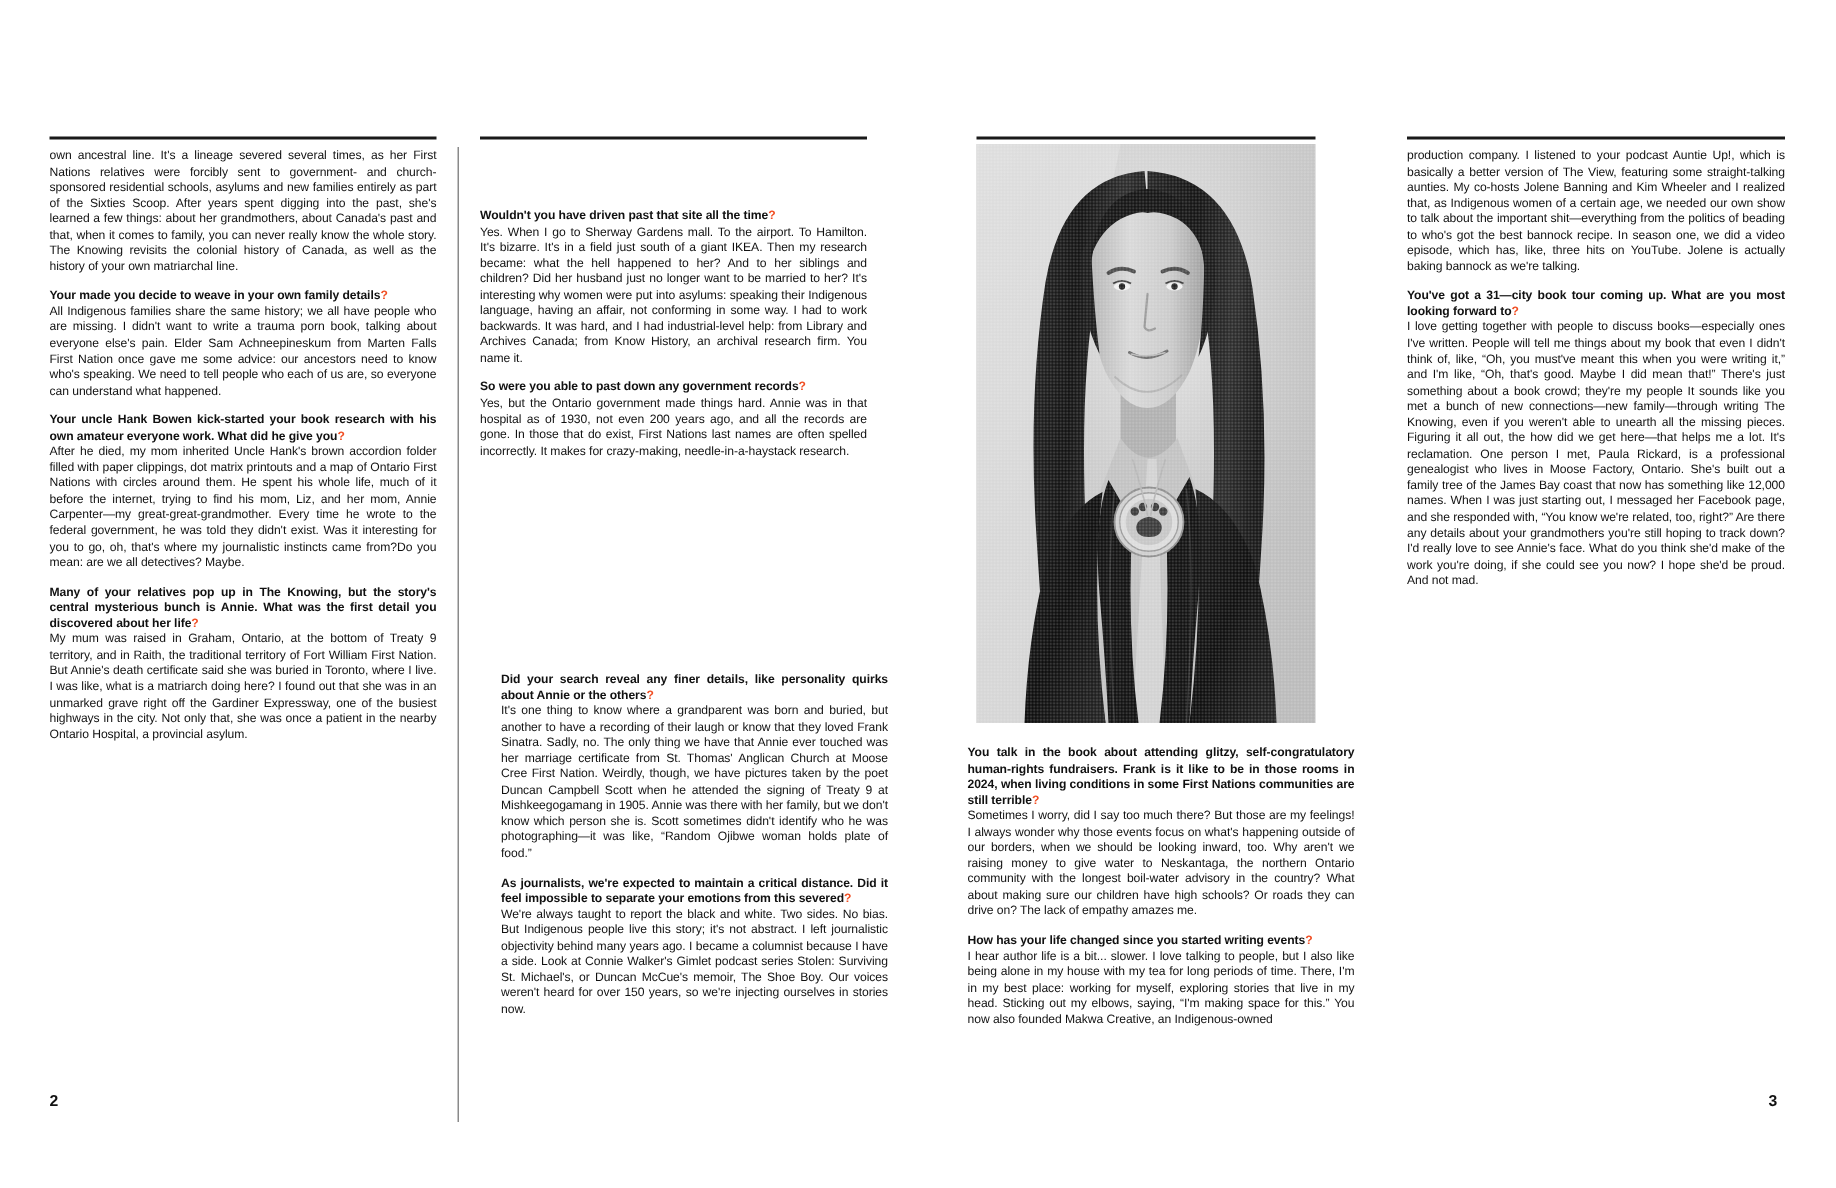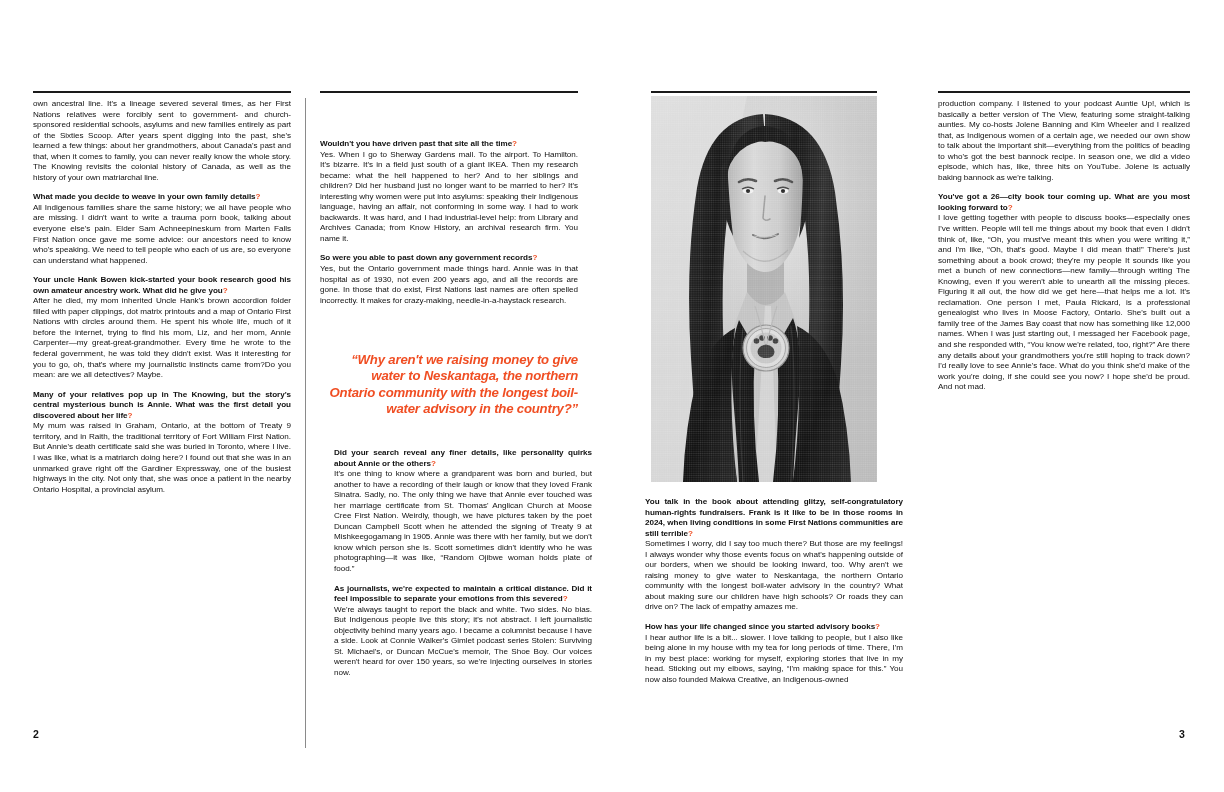--- a/index.html
+++ b/index.html
@@ -106,40 +106,39 @@
   <div class="page-left">
 
     <div class="toprule" style="left:33px; top:91px; width:258px;"></div>
     <div class="toprule" style="left:320px; top:91px; width:258px;"></div>
 
     <div class="vrule" style="left:305px; top:98px; height:650px;"></div>
 
     <div class="col" style="left:33px; top:99px; width:258px;">
       <p>own ancestral line. It's a lineage severed several times, as her First Nations relatives were forcibly sent to government- and church-sponsored residential schools, asylums and new families entirely as part of the Sixties Scoop. After years spent digging into the past, she's learned a few things: about her grandmothers, about Canada's past and that, when it comes to family, you can never really know the whole story. The Knowing revisits the colonial history of Canada, as well as the history of your own matriarchal line.</p>
 
-      <p><span class="q">What made you decide to weave in your own  family details</span><span class="qmark">?</span><br>
+      <p><span class="q">Your made you decide to weave in your own  family details</span><span class="qmark">?</span><br>
         <span>All Indigenous families share the same history; we all have people who are missing. I didn't want to write a trauma porn book, talking about everyone else's pain. Elder Sam Achneepineskum from Marten Falls First Nation once gave me some advice: our ancestors need to know who's speaking. We need to tell people who each of us are, so everyone can understand what happened.</span></p>
 
-      <p><span class="q">Your uncle Hank Bowen kick-started your book research good his own amateur ancestry work. What did he give you</span><span class="qmark">?</span><br>
+      <p><span class="q">Your uncle Hank Bowen kick-started your book research with his own amateur everyone work. What did he give you</span><span class="qmark">?</span><br>
         <span>After he died, my mom inherited Uncle Hank's brown accordion folder filled with paper clippings, dot matrix printouts and a map of Ontario First Nations with circles around them. He spent his whole life, much of it before the internet, trying to find his mom, Liz, and her mom, Annie Carpenter—my great-great-grandmother. Every time he wrote to the federal government, he was told they didn't exist. Was it interesting for you to go, oh, that's where my journalistic instincts came from?Do you mean: are we all detectives? Maybe.</span></p>
 
       <p><span class="q">Many of your relatives pop up in The Knowing, but the story's central mysterious bunch is Annie. What was the first detail you discovered about her life</span><span class="qmark">?</span><br>
         <span>My mum was raised in Graham, Ontario, at the bottom of Treaty 9 territory, and in Raith, the traditional territory of Fort William First Nation. But Annie's death certificate said she was buried in Toronto, where I live. I was like, what is a matriarch doing here? I found out that she was in an unmarked grave right off the Gardiner Expressway, one of the busiest highways in the city. Not only that, she was once a patient in the nearby Ontario Hospital, a provincial asylum.</span></p>
     </div>
 
 
     <div class="col" style="left:320px; top:103px; width:258px;margin-top:36px;">
       <p><span class="q">Wouldn't you have driven past that site all the time</span><span class="qmark">?</span><br>
         <span>Yes. When I go to Sherway Gardens mall. To the airport. To Hamilton. It's bizarre. It's in a field just south of a giant IKEA. Then my research became: what the hell happened to her? And to her siblings and children? Did her husband just no longer want to be married to her? It's interesting why women were put into asylums: speaking their Indigenous language, having an affair, not conforming in some way. I had to work backwards. It was hard, and I had industrial-level help: from Library and Archives Canada; from Know History, an archival research firm. You name it.</span></p>
 
       <p><span class="q">So were you able to past down any government records</span><span class="qmark">?</span><br>
         <span>Yes, but the Ontario government made things hard. Annie was in that hospital as of 1930, not even 200 years ago, and all the records are gone. In those that do exist, First Nations last names are often spelled incorrectly. It makes for crazy-making, needle-in-a-haystack research.</span></p>
     </div>
 
-    <div class="pull" style="position:absolute; left:329px; top:352px; width:249px;">“Why aren't we raising money to give water to Neskantaga, the northern Ontario community with the longest boil-water advisory in the country?”</div>
 
     <div class="col" style="left:334px; top:448px; width:258px;">
       <p><span class="q">Did your search reveal any finer details, like personality quirks about Annie or the others</span><span class="qmark">?</span><br>
         <span>It's one thing to know where a grandparent was born and buried, but another to have a recording of their laugh or know that they loved Frank Sinatra. Sadly, no. The only thing we have that Annie ever touched was her marriage certificate from St. Thomas' Anglican Church at Moose Cree First Nation. Weirdly, though, we have pictures taken by the poet Duncan Campbell Scott when he attended the signing of Treaty 9 at Mishkeegogamang in 1905. Annie was there with her family, but we don't know which person she is. Scott sometimes didn't identify who he was photographing—it was like, “Random Ojibwe woman holds plate of food.”</span></p>
 
       <p><span class="q">As journalists, we're expected to maintain a critical distance. Did it feel impossible to separate your emotions from this severed</span><span class="qmark">?</span><br>
         <span>We're always taught to report the black and white. Two sides. No bias. But Indigenous people live this story; it's not abstract. I left journalistic objectivity behind many years ago. I became a columnist because I have a side. Look at Connie Walker's Gimlet podcast series Stolen: Surviving St. Michael's, or Duncan McCue's memoir, The Shoe Boy. Our voices weren't heard for over 150 years, so we're injecting ourselves in stories now.</span></p>
     </div>
 
     <div class="folio" style="left:33px; top:728px;">2</div>
@@ -242,27 +241,27 @@
         <path d="M126 210 Q118 236 116 248" stroke="#b6b6b6" stroke-width="1.1" fill="none"></path>
 
         <rect x="0" y="0" width="226" height="386" fill="url(#halftone)"></rect>
       </svg>
     </div>
 
     <div class="col" style="left:33px; top:497px; width:258px;">
       <p><span class="q">You talk in the book about attending glitzy, self-congratulatory human-rights fundraisers. Frank is it like to be in those rooms in 2024, when living conditions in some First Nations communities are still terrible</span><span class="qmark">?</span><br>
         <span>Sometimes I worry, did I say too much there? But those are my feelings! I always wonder why those events focus on what's happening outside of our borders, when we should be looking inward, too. Why aren't we raising money to give water to Neskantaga, the northern Ontario community with the longest boil-water advisory in the country? What about making sure our children have high schools? Or roads they can drive on? The lack of empathy amazes me.</span></p>
 
-      <p><span class="q"> How has your life changed since you started advisory books</span><span class="qmark">?</span><br>
+      <p><span class="q"> How has your life changed since you started writing events</span><span class="qmark">?</span><br>
         <span>I hear author life is a bit... slower. I love talking to people, but I also like being alone in my house with my tea for long periods of time. There, I'm in my best place: working for myself, exploring stories that live in my head. Sticking out my elbows, saying, “I'm making space for this.” You now also founded Makwa Creative, an Indigenous-owned</span></p>
     </div>
 
     <div class="col" style="left:326px; top:99px; width:252px;">
       <p>production company. I listened to your podcast Auntie Up!, which is basically a better version of The View, featuring some straight-talking aunties. My co-hosts Jolene Banning and Kim Wheeler and I realized that, as Indigenous women of a certain age, we needed our own show to talk about the important shit—everything from the politics of beading to who's got the best bannock recipe. In season one, we did a video episode, which has, like, three hits on YouTube. Jolene is actually baking bannock as we're talking.</p>
 
-      <p><span class="q">You've got a 26—city book tour coming up. What are you most looking forward to</span><span class="qmark">?</span><br>
+      <p><span class="q">You've got a 31—city book tour coming up. What are you most looking forward to</span><span class="qmark">?</span><br>
         <span>I love getting together with people to discuss books—especially ones I've written. People will tell me things about my book that even I didn't think of, like, “Oh, you must've meant this when you were writing it,” and I'm like, “Oh, that's good. Maybe I did mean that!” There's just something about a book crowd; they're my people It sounds like you met a bunch of new connections—new family—through writing The Knowing, even if you weren't able to unearth all the missing pieces. Figuring it all out, the how did we get here—that helps me a lot. It's reclamation. One person I met, Paula Rickard, is a professional genealogist who lives in Moose Factory, Ontario. She's built out a family tree of the James Bay coast that now has something like 12,000 names. When I was just starting out, I messaged her Facebook page, and she responded with, “You know we're related, too, right?” Are there any details about your grandmothers you're still hoping to track down? I'd really love to see Annie's face. What do you think she'd make of the work you're doing, if she could see you now? I hope she'd be proud. And not mad.</span></p>
     </div>
 
     <div class="folio" style="left:567px; top:728px;">3</div>
   </div>
 
 </div>
 
 </body></html>

